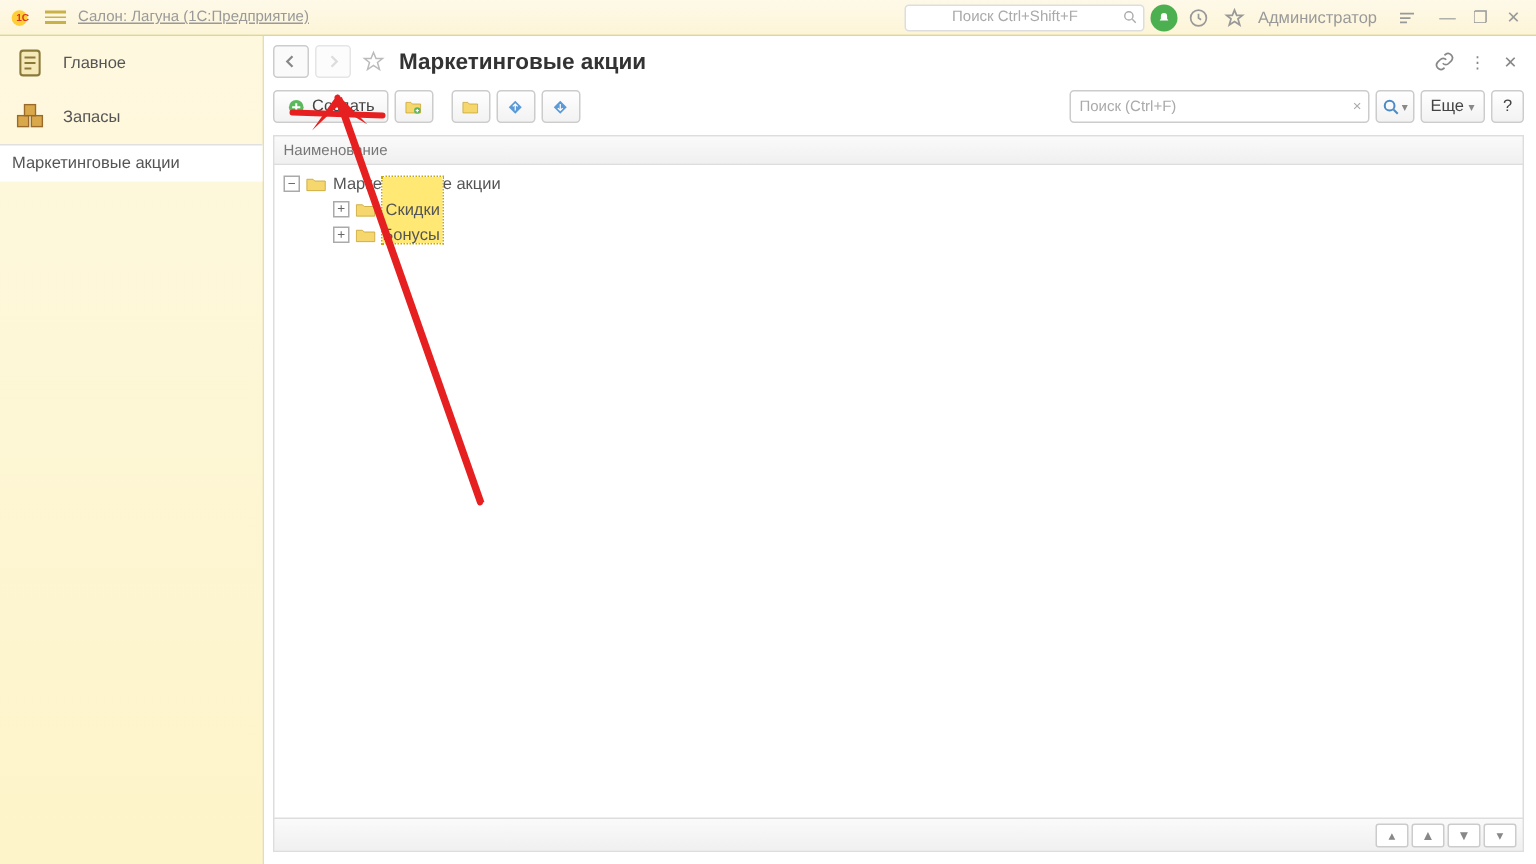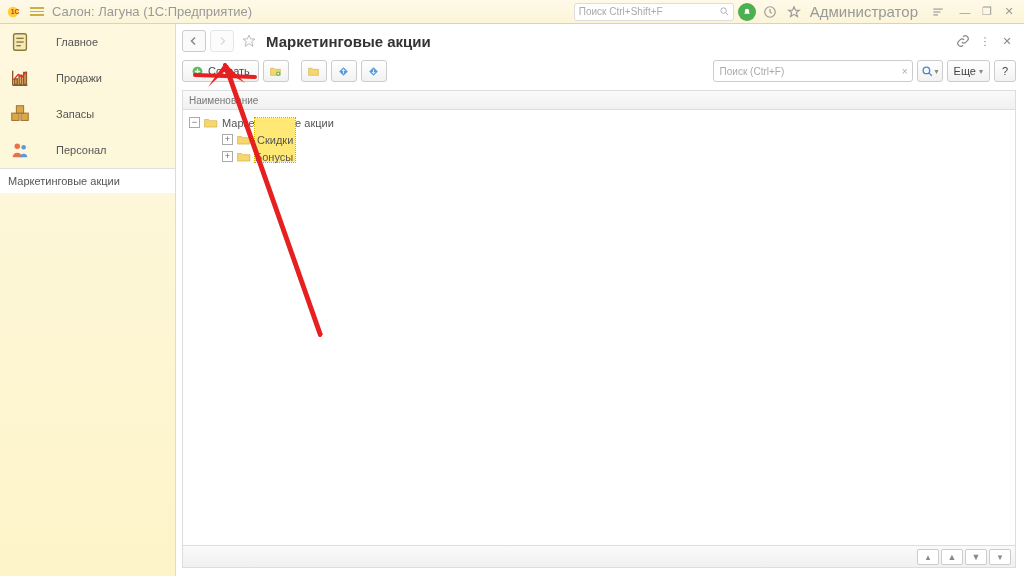--- a/index.html
+++ b/index.html
@@ -2,35 +2,35 @@
 <html><head>
 <meta charset="utf-8">
 <style>
 * { margin:0; padding:0; box-sizing:border-box; font-family:Arial,sans-serif; }
 body { width:1024px; height:576px; background:#fff; overflow:hidden; font-size:11px; position:relative; }
 
 .topbar { height:24px; background:linear-gradient(#fef9e8,#fdf5d8); border-bottom:1px solid #e0d890; display:flex; align-items:center; padding:0 6px; color:#888; }
 .logo-1c { width:20px; height:18px; margin-right:4px; }
 .hamburger { width:14px; height:14px; margin-right:8px; display:flex; flex-direction:column; justify-content:center; gap:2px; cursor:pointer; }
 .hamburger span { height:1.5px; background:#c9b049; }
-.app-title { flex:0 0 auto; color:#999; font-size:13px; }
+.app-title { flex:0 0 auto; color:#999; font-size:10px;text-decoration:underline; }
 .top-spacer { flex:1; }
-.global-search { width:160px; height:18px; border:1px solid #ddd; border-radius:3px; padding:0 16px 0 4px; color:#aaa; font-size:10px; background:#fff; position:relative; display:flex; align-items:center; }
+.global-search { width:160px; height:18px; border:1px solid #ddd; border-radius:3px; padding:0 16px 0 4px; color:#aaa; font-size:10px; background:#fff; position:relative; display:flex; align-items:center;justify-content:center; }
 .global-search svg { position:absolute; right:3px; width:11px; height:11px; }
 .top-btn { width:20px; height:20px; display:flex; align-items:center; justify-content:center; margin-left:4px; cursor:pointer; color:#999; }
 .notif-badge { width:18px; height:18px; border-radius:50%; background:#4caf50; display:flex; align-items:center; justify-content:center; margin-left:4px; }
 .notif-badge svg { width:10px; height:10px; }
-.top-user { margin:0 6px; color:#999; font-size:15px; }
+.top-user { margin:0 6px; color:#999; font-size:11px; }
 .window-btns { display:flex; gap:4px; margin-left:8px; }
 .window-btns div { width:18px; height:18px; display:flex; align-items:center; justify-content:center; cursor:pointer; color:#999; }
 
 .main { display:flex; height:calc(100% - 24px); }
 
 .sidebar { width:176px; background:linear-gradient(#fef8df,#fdf4c9); border-right:1px solid #e8dfa8; display:flex; flex-direction:column; }
-.nav-item { height:36px; display:flex; align-items:center; padding:0 8px; cursor:pointer; gap:24px; }
+.nav-item { height:36px; display:flex; align-items:center; padding:0 8px; cursor:pointer; gap:10px; }
 .nav-icon { width:24px; height:24px; display:flex; align-items:center; justify-content:center; }
 .nav-label { color:#555; font-size:11px; }
 .subnav { background:#fff; border-top:1px solid #e0e0e0; padding:6px 8px; font-size:11px; color:#555; }
 
 .content { flex:1; background:#fff; display:flex; flex-direction:column; padding:4px 8px 8px 6px; }
 .page-head { display:flex; align-items:center; height:26px; gap:4px; }
 .nav-btn { width:24px; height:22px; border:1px solid #ccc; border-radius:3px; background:#fafafa; display:flex; align-items:center; justify-content:center; cursor:pointer; color:#888; }
 .nav-btn.disabled { opacity:0.5; }
 .star-btn { width:18px; height:18px; display:flex; align-items:center; justify-content:center; cursor:pointer; color:#bbb; margin:0 2px; }
 .page-title { font-size:15px; font-weight:bold; color:#333; margin-left:2px; }
@@ -123,51 +123,27 @@
             <rect x="5" y="3" width="14" height="18" rx="2" fill="#f5e9b8"></rect>
             <line x1="8" y1="8" x2="16" y2="8"></line>
             <line x1="8" y1="12" x2="16" y2="12"></line>
             <line x1="8" y1="16" x2="13" y2="16"></line>
           </svg>
       </div>
       <span class="nav-label">Главное</span>
     </div>
     <div class="nav-item">
       <div class="nav-icon">
-        <svg width="22" height="22" viewBox="0 0 24 24" fill="none" stroke="#8a5a2a" stroke-width="1.5">
-            <line x1="4" y1="20" x2="4" y2="4"></line>
-            <line x1="4" y1="20" x2="20" y2="20"></line>
-            <rect x="6" y="13" width="3" height="6" fill="#e8a44a"></rect>
-            <rect x="11" y="9" width="3" height="10" fill="#e8a44a"></rect>
-            <rect x="16" y="6" width="3" height="13" fill="#e8a44a"></rect>
-            <path d="M5 14 L10 8 L14 11 L19 5" stroke="#d33" stroke-width="1.5"></path>
-          </svg>
-      </div>
-      <span class="nav-label">Продажи</span>
-    </div>
-    <div class="nav-item">
-      <div class="nav-icon">
         <svg width="22" height="22" viewBox="0 0 24 24">
             <rect x="3" y="11" width="8" height="8" fill="#d9a84a" stroke="#9a6a2a"></rect>
             <rect x="13" y="11" width="8" height="8" fill="#d9a84a" stroke="#9a6a2a"></rect>
             <rect x="8" y="3" width="8" height="8" fill="#d9a84a" stroke="#9a6a2a"></rect>
           </svg>
       </div>
       <span class="nav-label">Запасы</span>
-    </div>
-    <div class="nav-item">
-      <div class="nav-icon">
-        <svg width="22" height="22" viewBox="0 0 24 24">
-            <circle cx="9" cy="8" r="3" fill="#e8704a"></circle>
-            <circle cx="16" cy="9" r="2.5" fill="#5a9ad8"></circle>
-            <path d="M4 20c0-3 2-5 5-5s5 2 5 5" fill="#e8704a"></path>
-            <path d="M12 20c0-2.5 1.5-4 4-4s4 1.5 4 4" fill="#5a9ad8"></path>
-          </svg>
-      </div>
-      <span class="nav-label">Персонал</span>
     </div>
     <div class="subnav">Маркетинговые акции</div>
   </div>
 
   <div class="content">
     <div class="page-head">
       <div class="nav-btn">
         <svg width="12" height="12" viewBox="0 0 24 24" fill="none" stroke="#888" stroke-width="3">
             <path d="M14 5l-7 7 7 7"></path>
           </svg>

